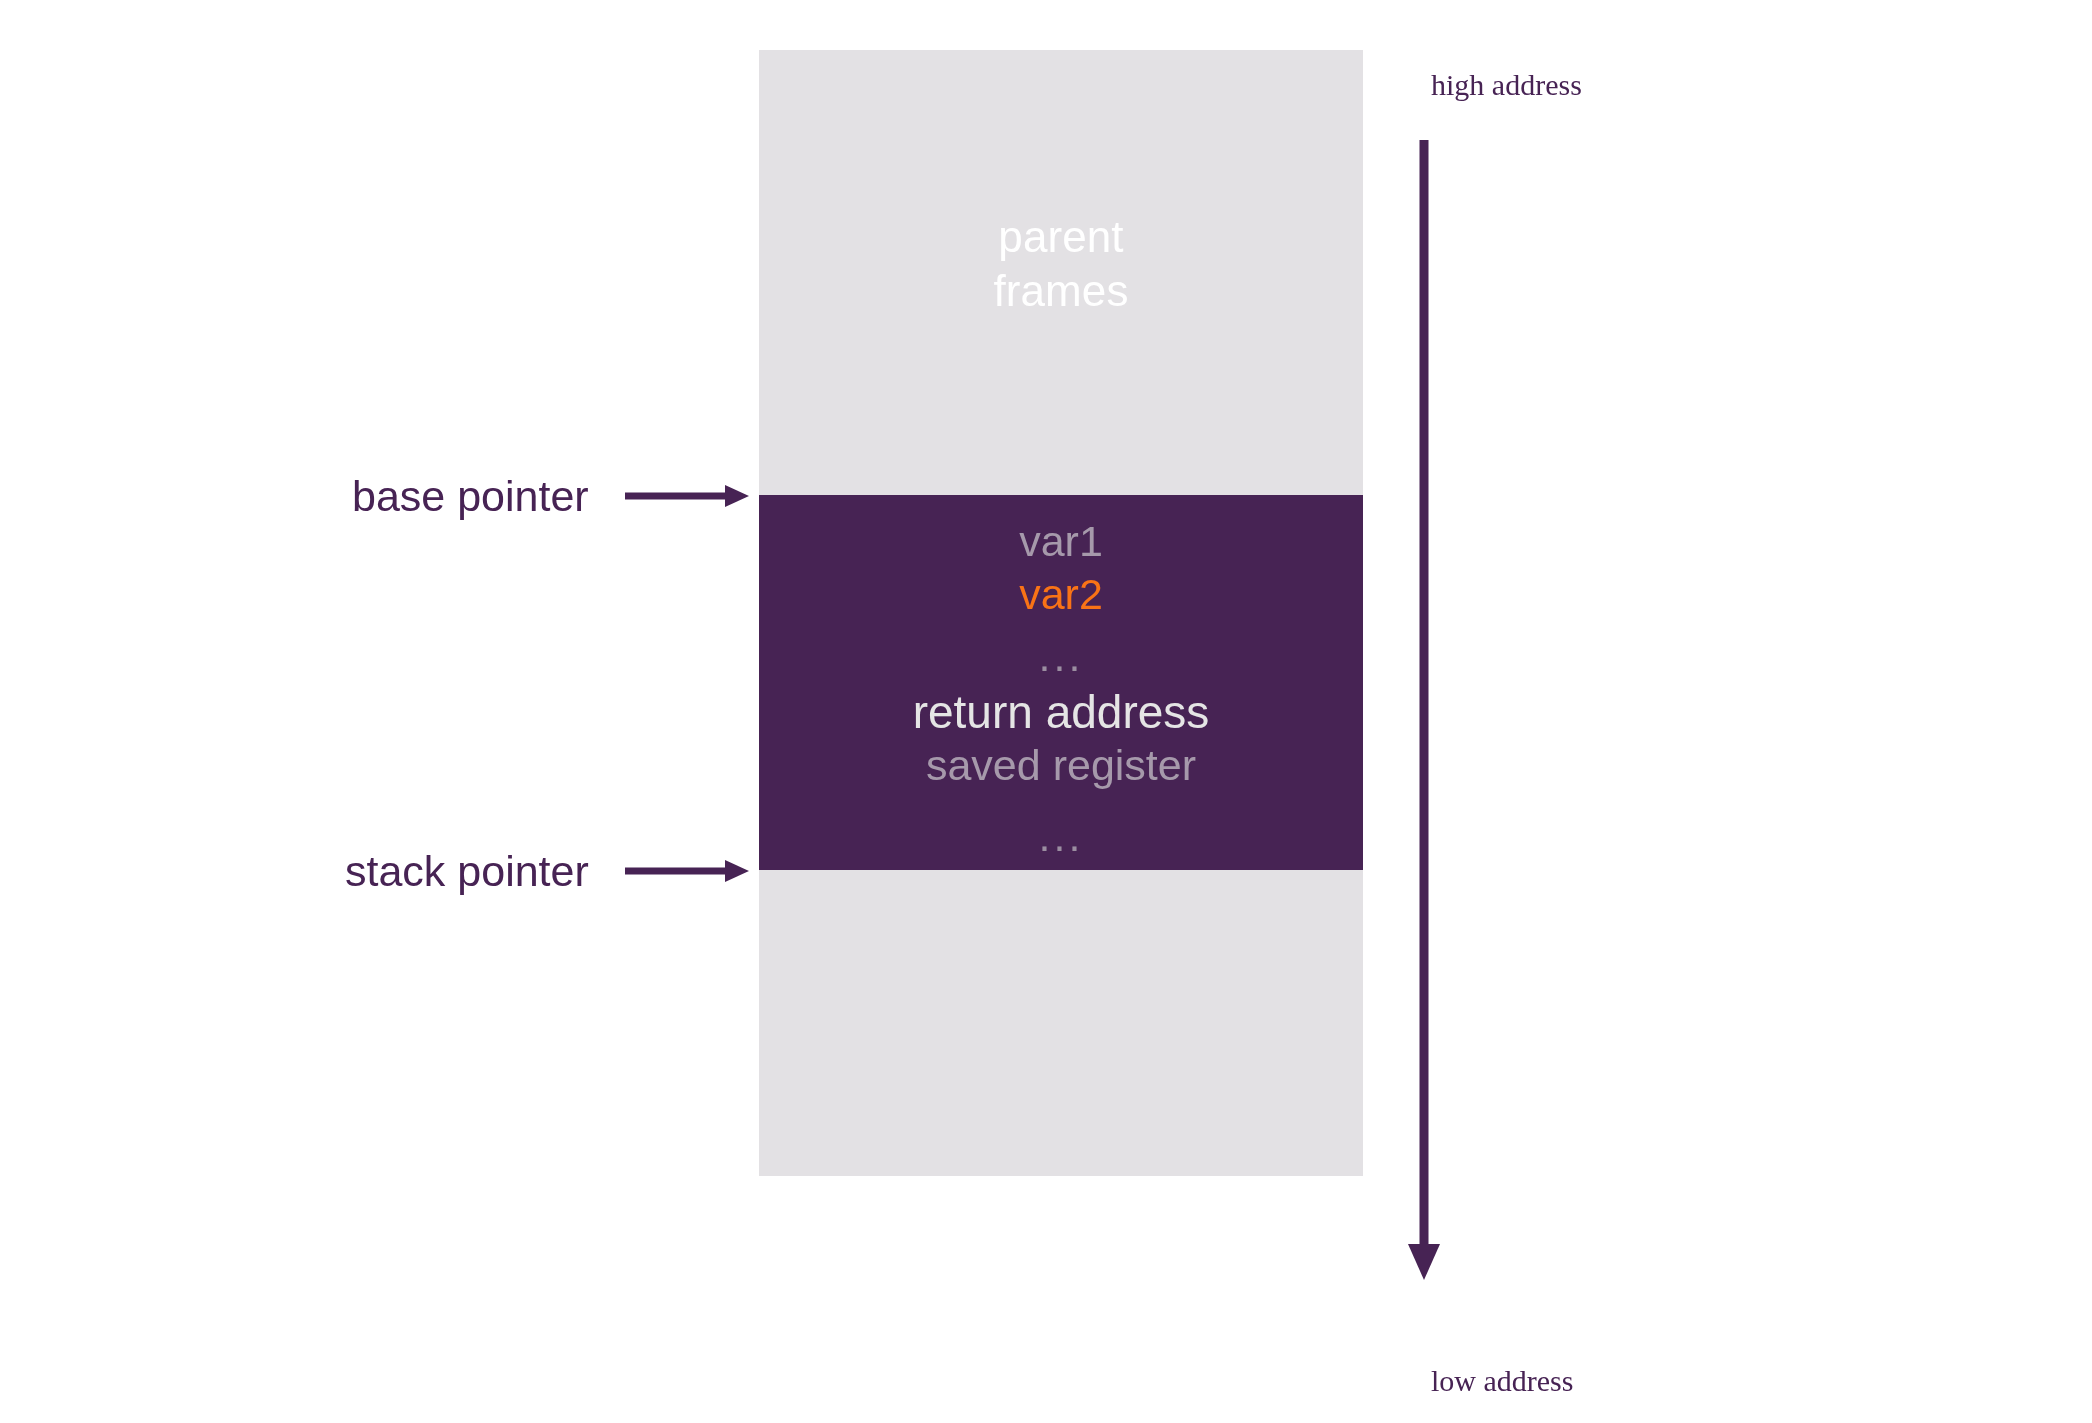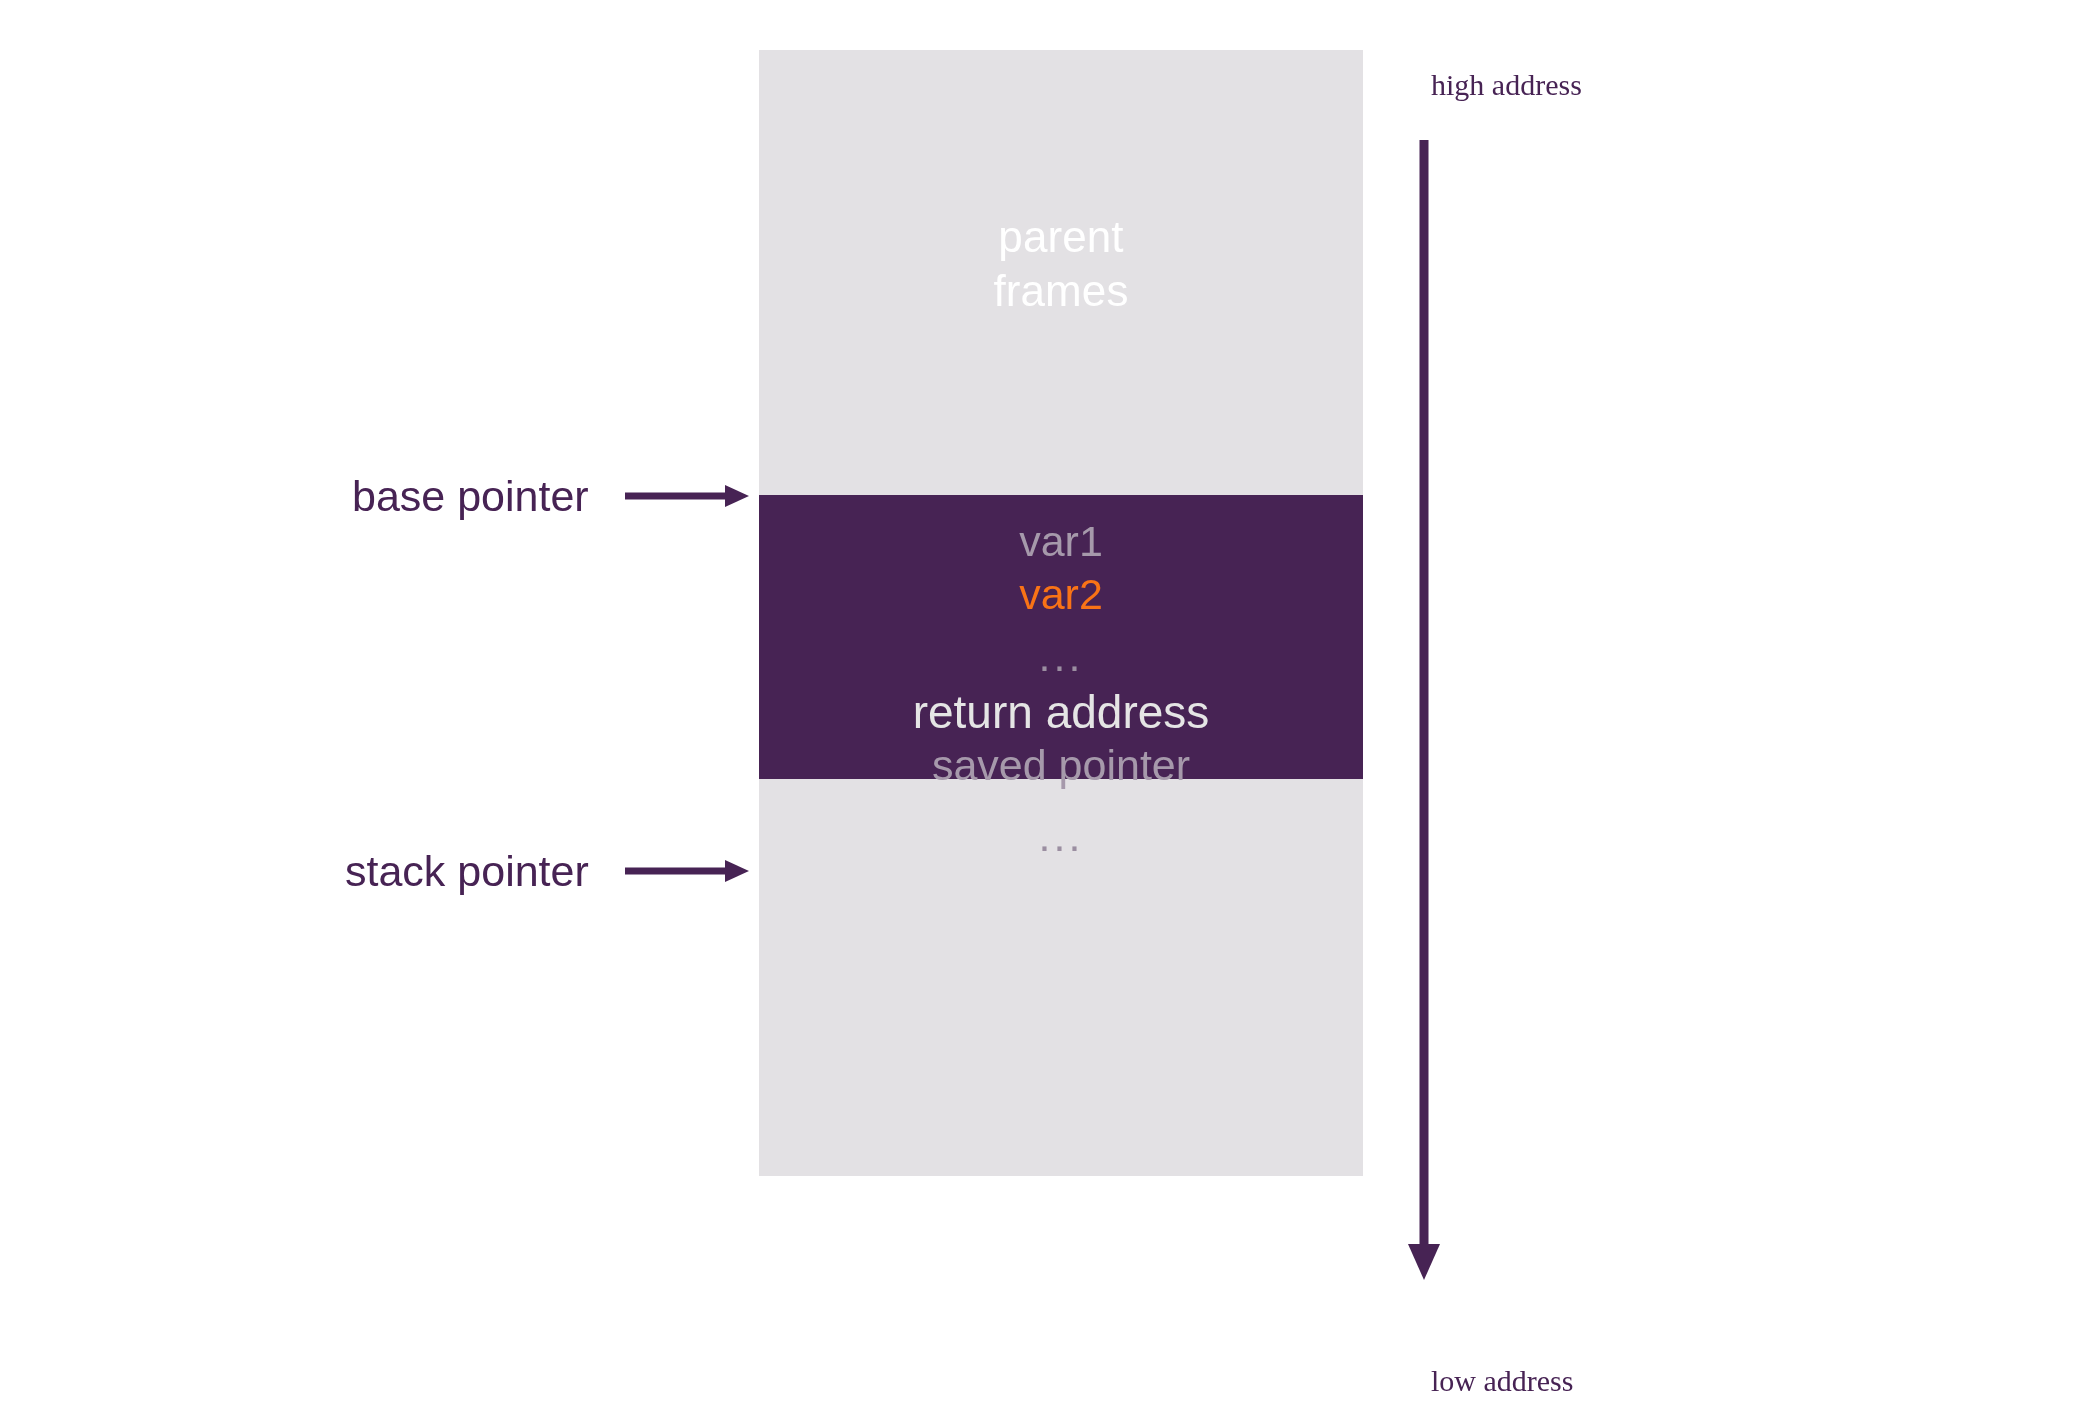--- a/index.html
+++ b/index.html
@@ -47,21 +47,21 @@
     font-weight: 400;
     letter-spacing: 0.1px;
     white-space: pre-line;
   }
 
   .current-frame {
     position: absolute;
     left: 759px;
     top: 495px;
     width: 604px;
-    height: 284px;
+    height: 375px;
     background: #472354;
   }
 
   .frame-rows {
     position: absolute;
     left: 0;
     top: 0;
     width: 604px;
     height: 375px;
   }
@@ -140,21 +140,21 @@
     <div class="parent-frames-label">parent
 frames</div>
   </div>
 
   <div class="current-frame">
     <div class="frame-rows">
       <div class="frame-row var1">var1</div>
       <div class="frame-row var2">var2</div>
       <div class="frame-row dots-upper">...</div>
       <div class="frame-row return-address">return address</div>
-      <div class="frame-row saved-register">saved pointer</div>
+      <div class="frame-row saved-register">saved register</div>
       <div class="frame-row dots-lower">...</div>
     </div>
   </div>
 
   <div class="pointer-annotation base-pointer">
     <span class="pointer-label">base pointer</span>
     <svg class="pointer-arrow" width="124" height="30" viewBox="0 0 124 30">
       <line x1="0" y1="15" x2="104" y2="15" stroke="#472354" stroke-width="7"></line>
       <polygon points="100,4 124,15 100,26" fill="#472354"></polygon>
     </svg>

